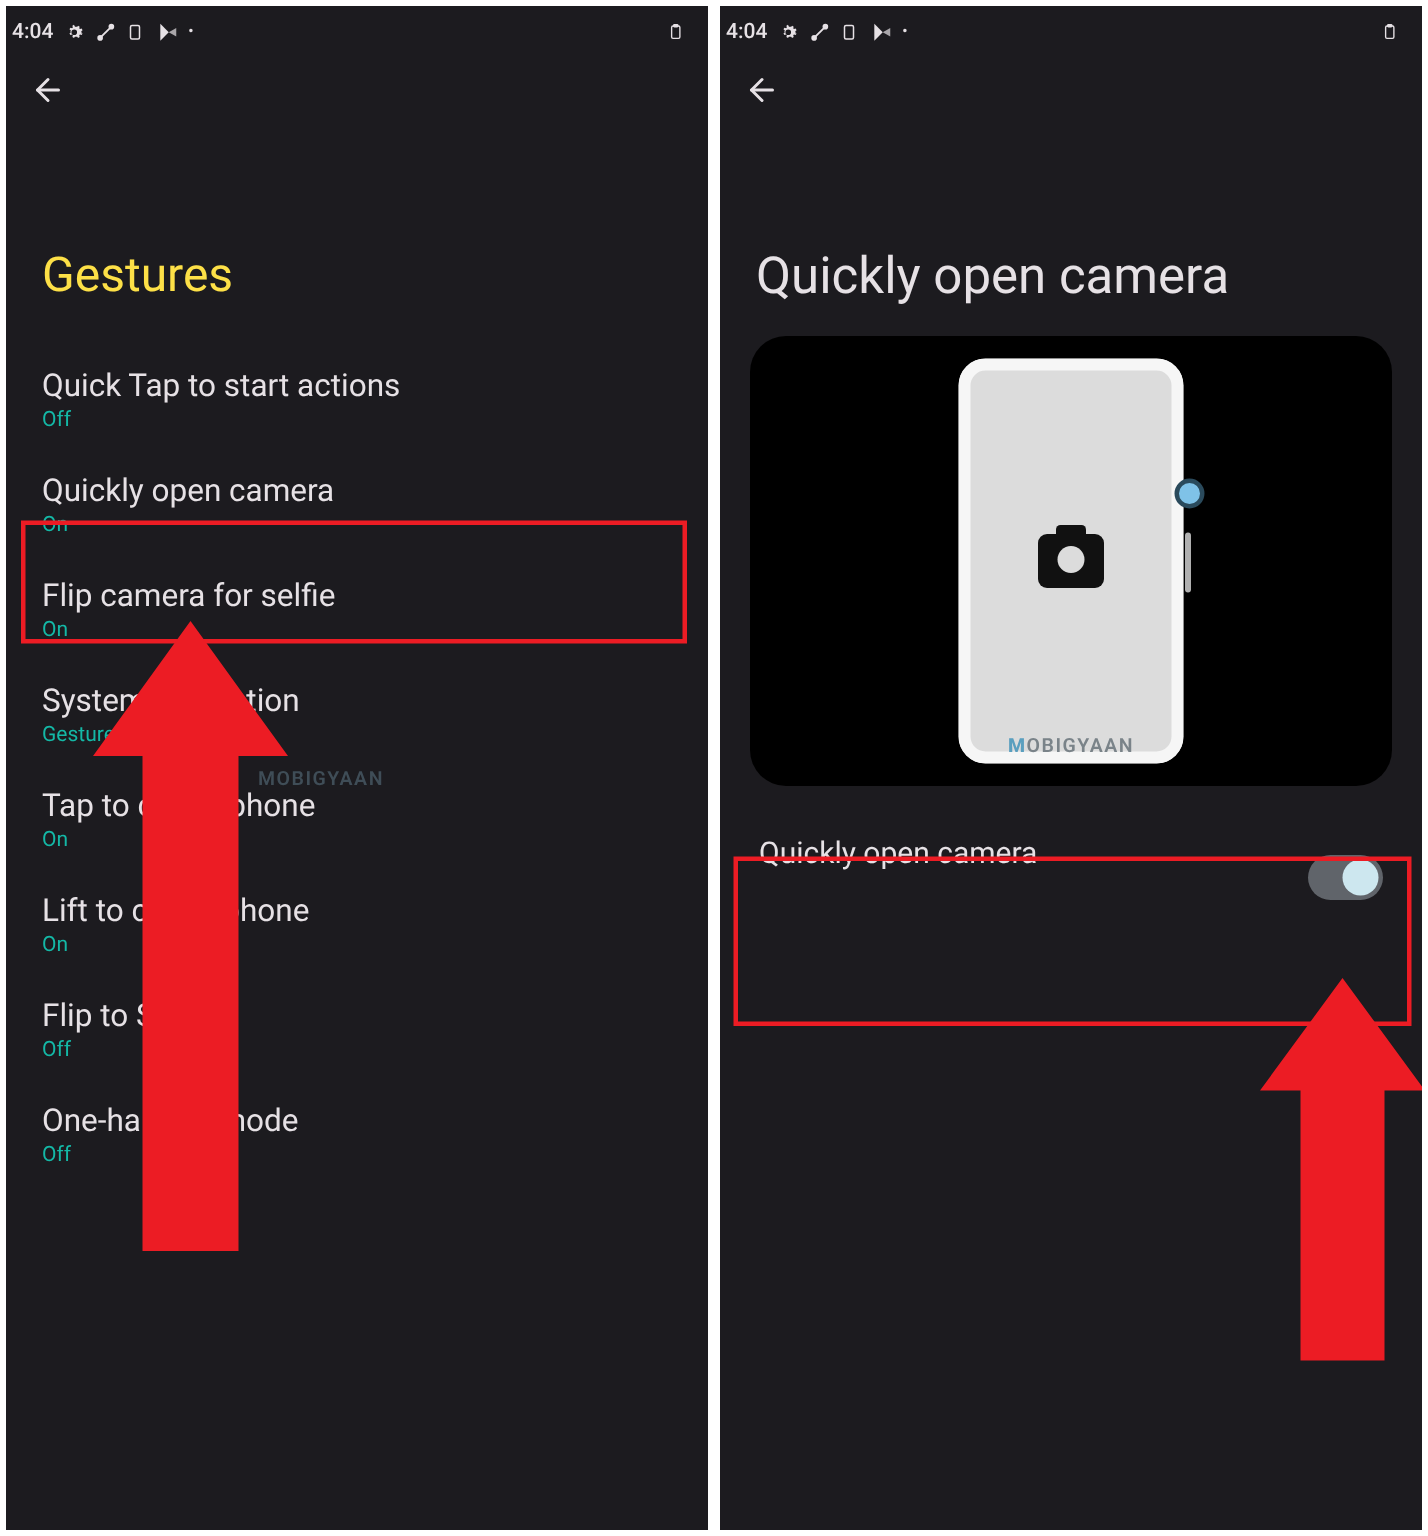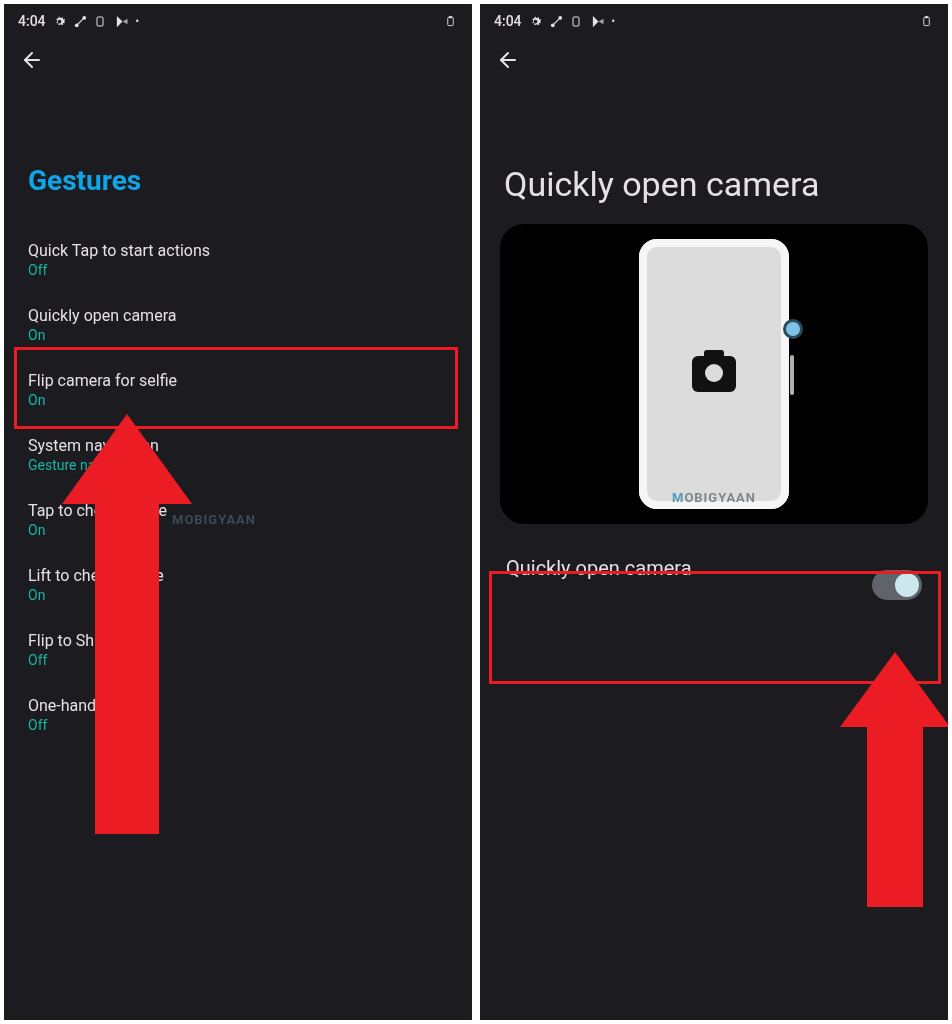--- a/index.html
+++ b/index.html
@@ -16,51 +16,51 @@
       flex: 1;
       background: #1c1b1f;
       color: #e6e1e5;
       border-radius: 0;
       position: relative;
       overflow: hidden;
     }
     .statusbar {
       display: flex;
       justify-content: space-between;
-      padding: 6px 14px 2px 14px;
+      padding: 6px 14px 2px 4px;
       font-size: 14px;
       font-weight: 500;
       color: #e6e1e5;
       height: 30px;
     }
     .status-left { display: flex; align-items: center; gap: 6px; }
     .status-right { display: flex; align-items: center; gap: 4px; }
     .status-icon { width: 15px; height: 15px; display: inline-flex; align-items: center; justify-content: center; }
     .back-row {
       padding: 14px 16px 8px 16px;
     }
     .back-arrow {
       width: 24px; height: 24px;
       display: inline-flex; align-items: center; justify-content: center;
       cursor: pointer;
     }
     .page-title {
-      font-size: 28px;
-      font-weight: 700;
-      color: #0ea5e9;
+      font-size: 32px;
+      font-weight: 400;
+      color: #fde047;
       padding: 80px 24px 30px 24px;
     }
     .settings-list { padding: 0 0; }
     .list-item {
       padding: 14px 24px;
       cursor: pointer;
       position: relative;
     }
     .list-item-title {
-      font-size: 16px;
+      font-size: 21px;
       color: #e6e1e5;
       font-weight: 400;
       margin-bottom: 2px;
     }
     .list-item-sub {
       font-size: 14px;
       color: #14b8a6;
     }
     .highlight-box {
       position: absolute;

